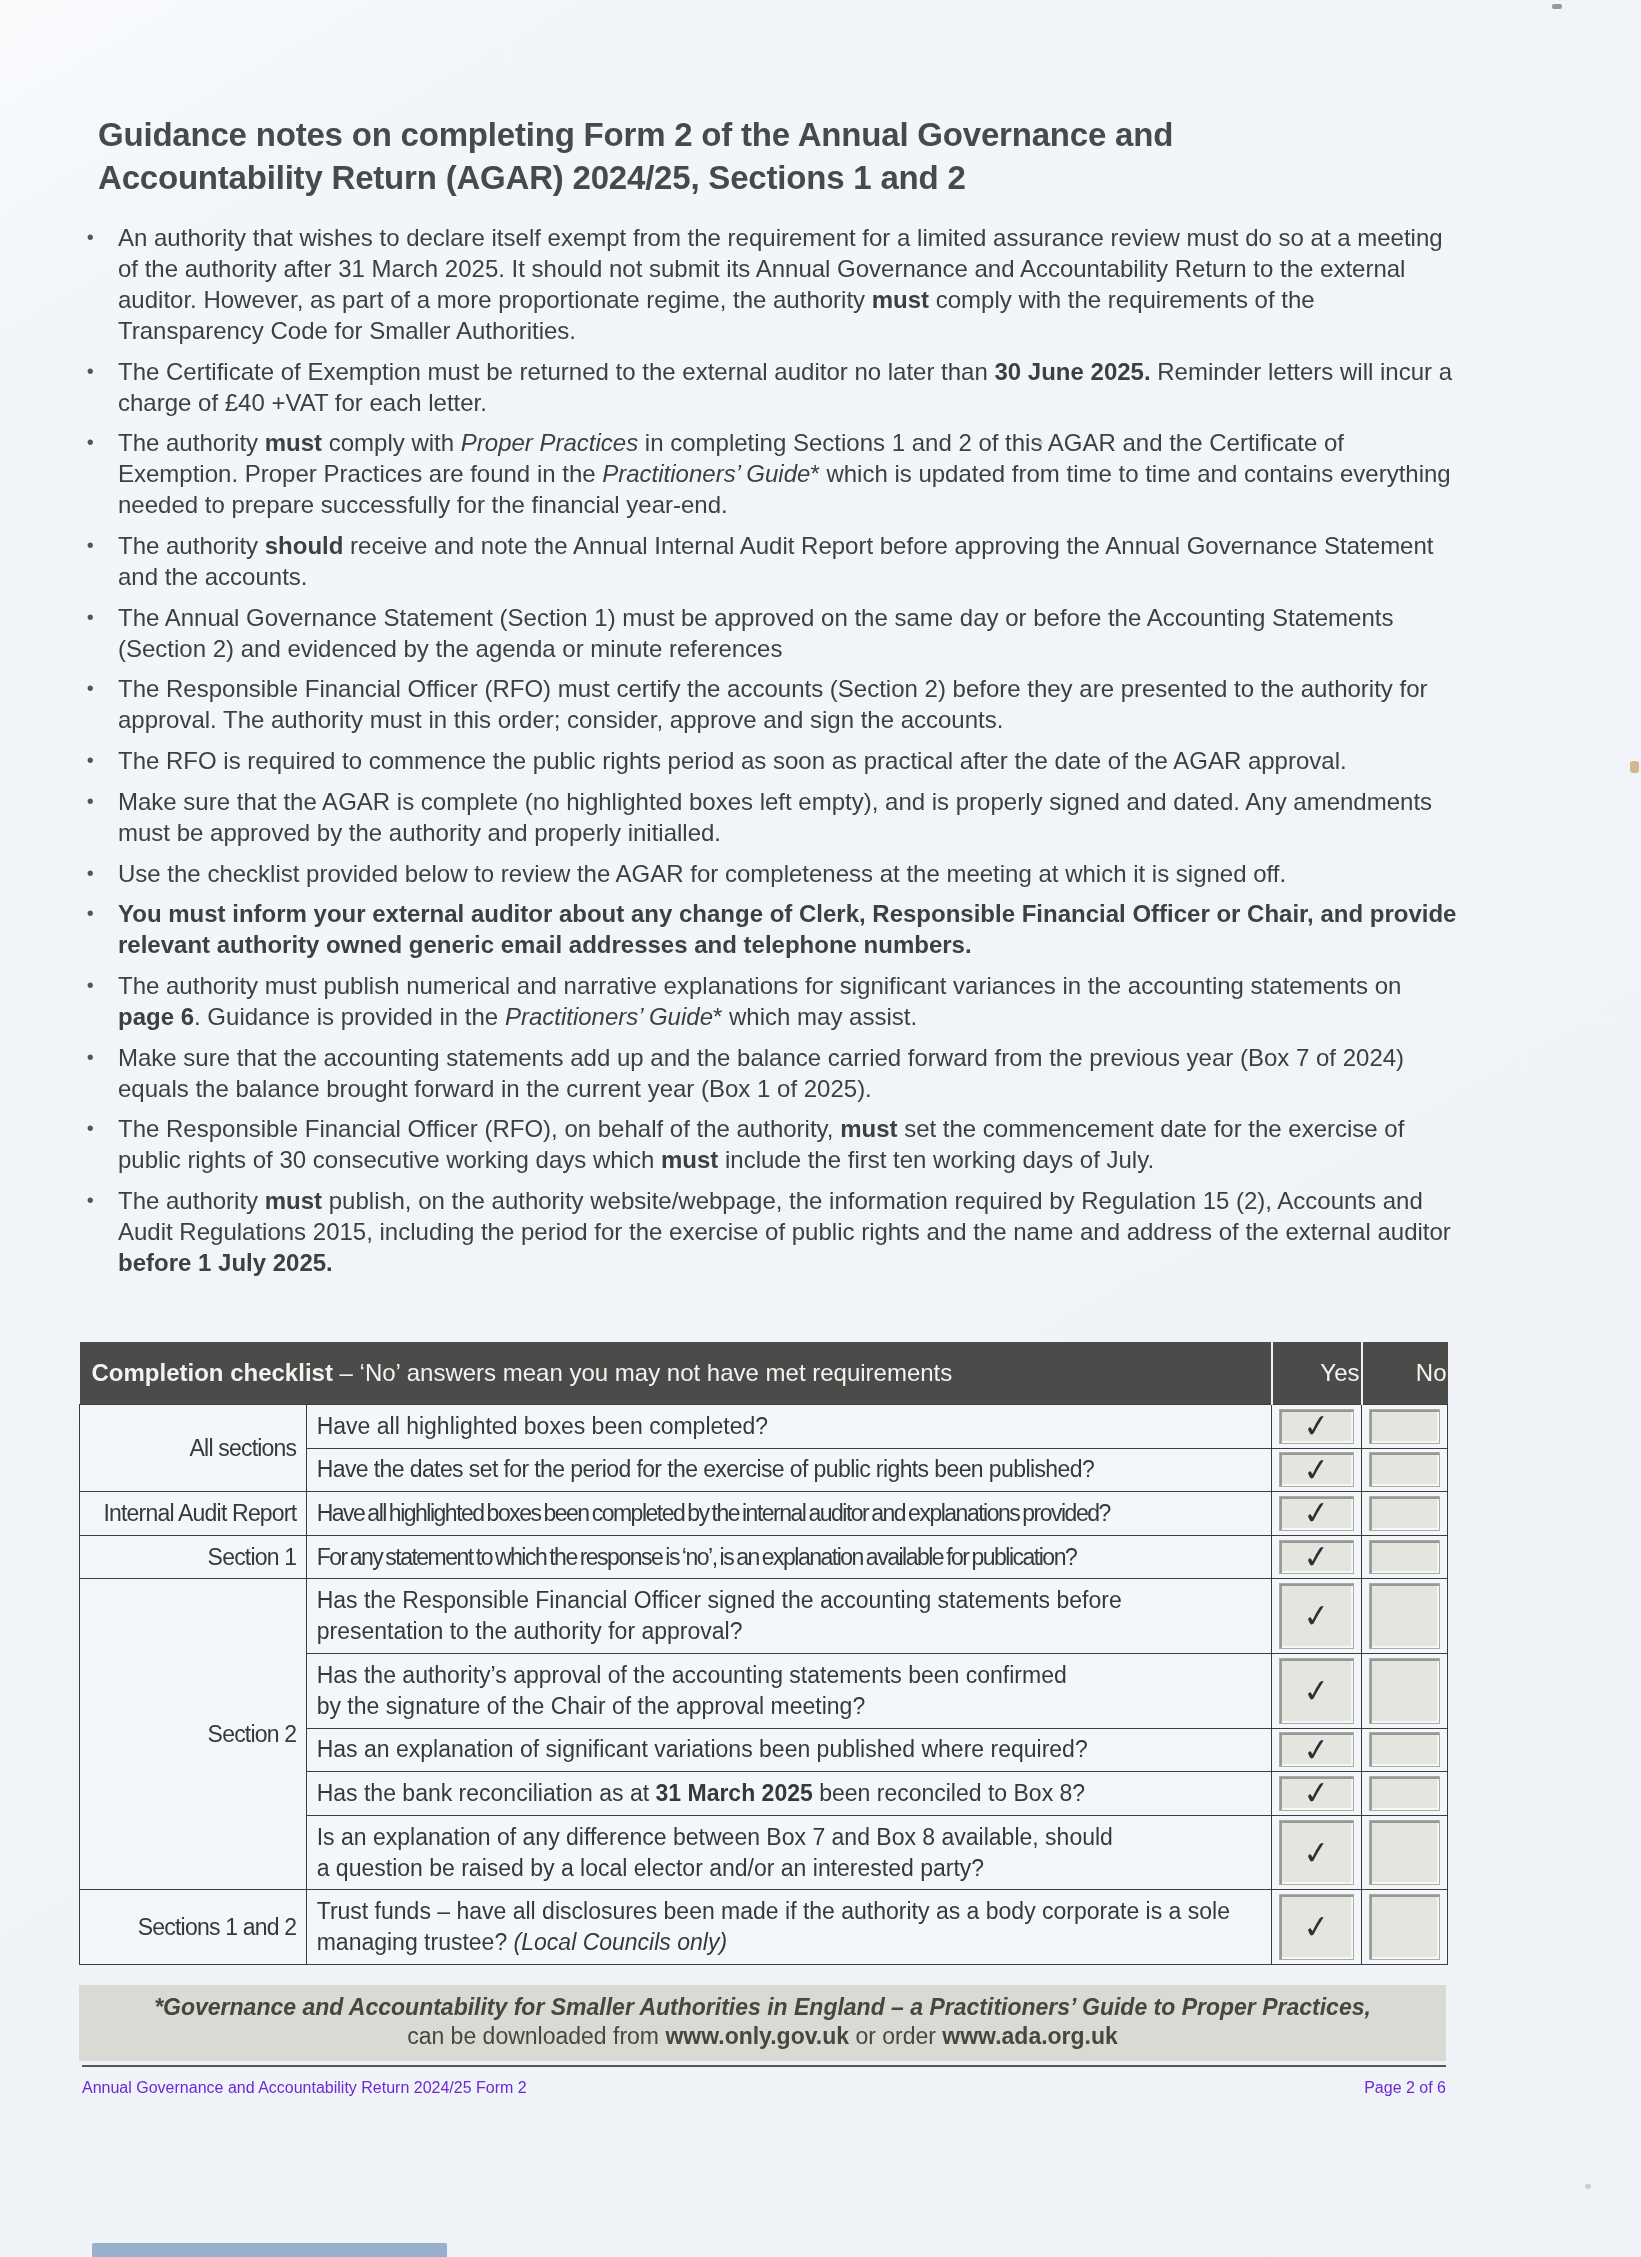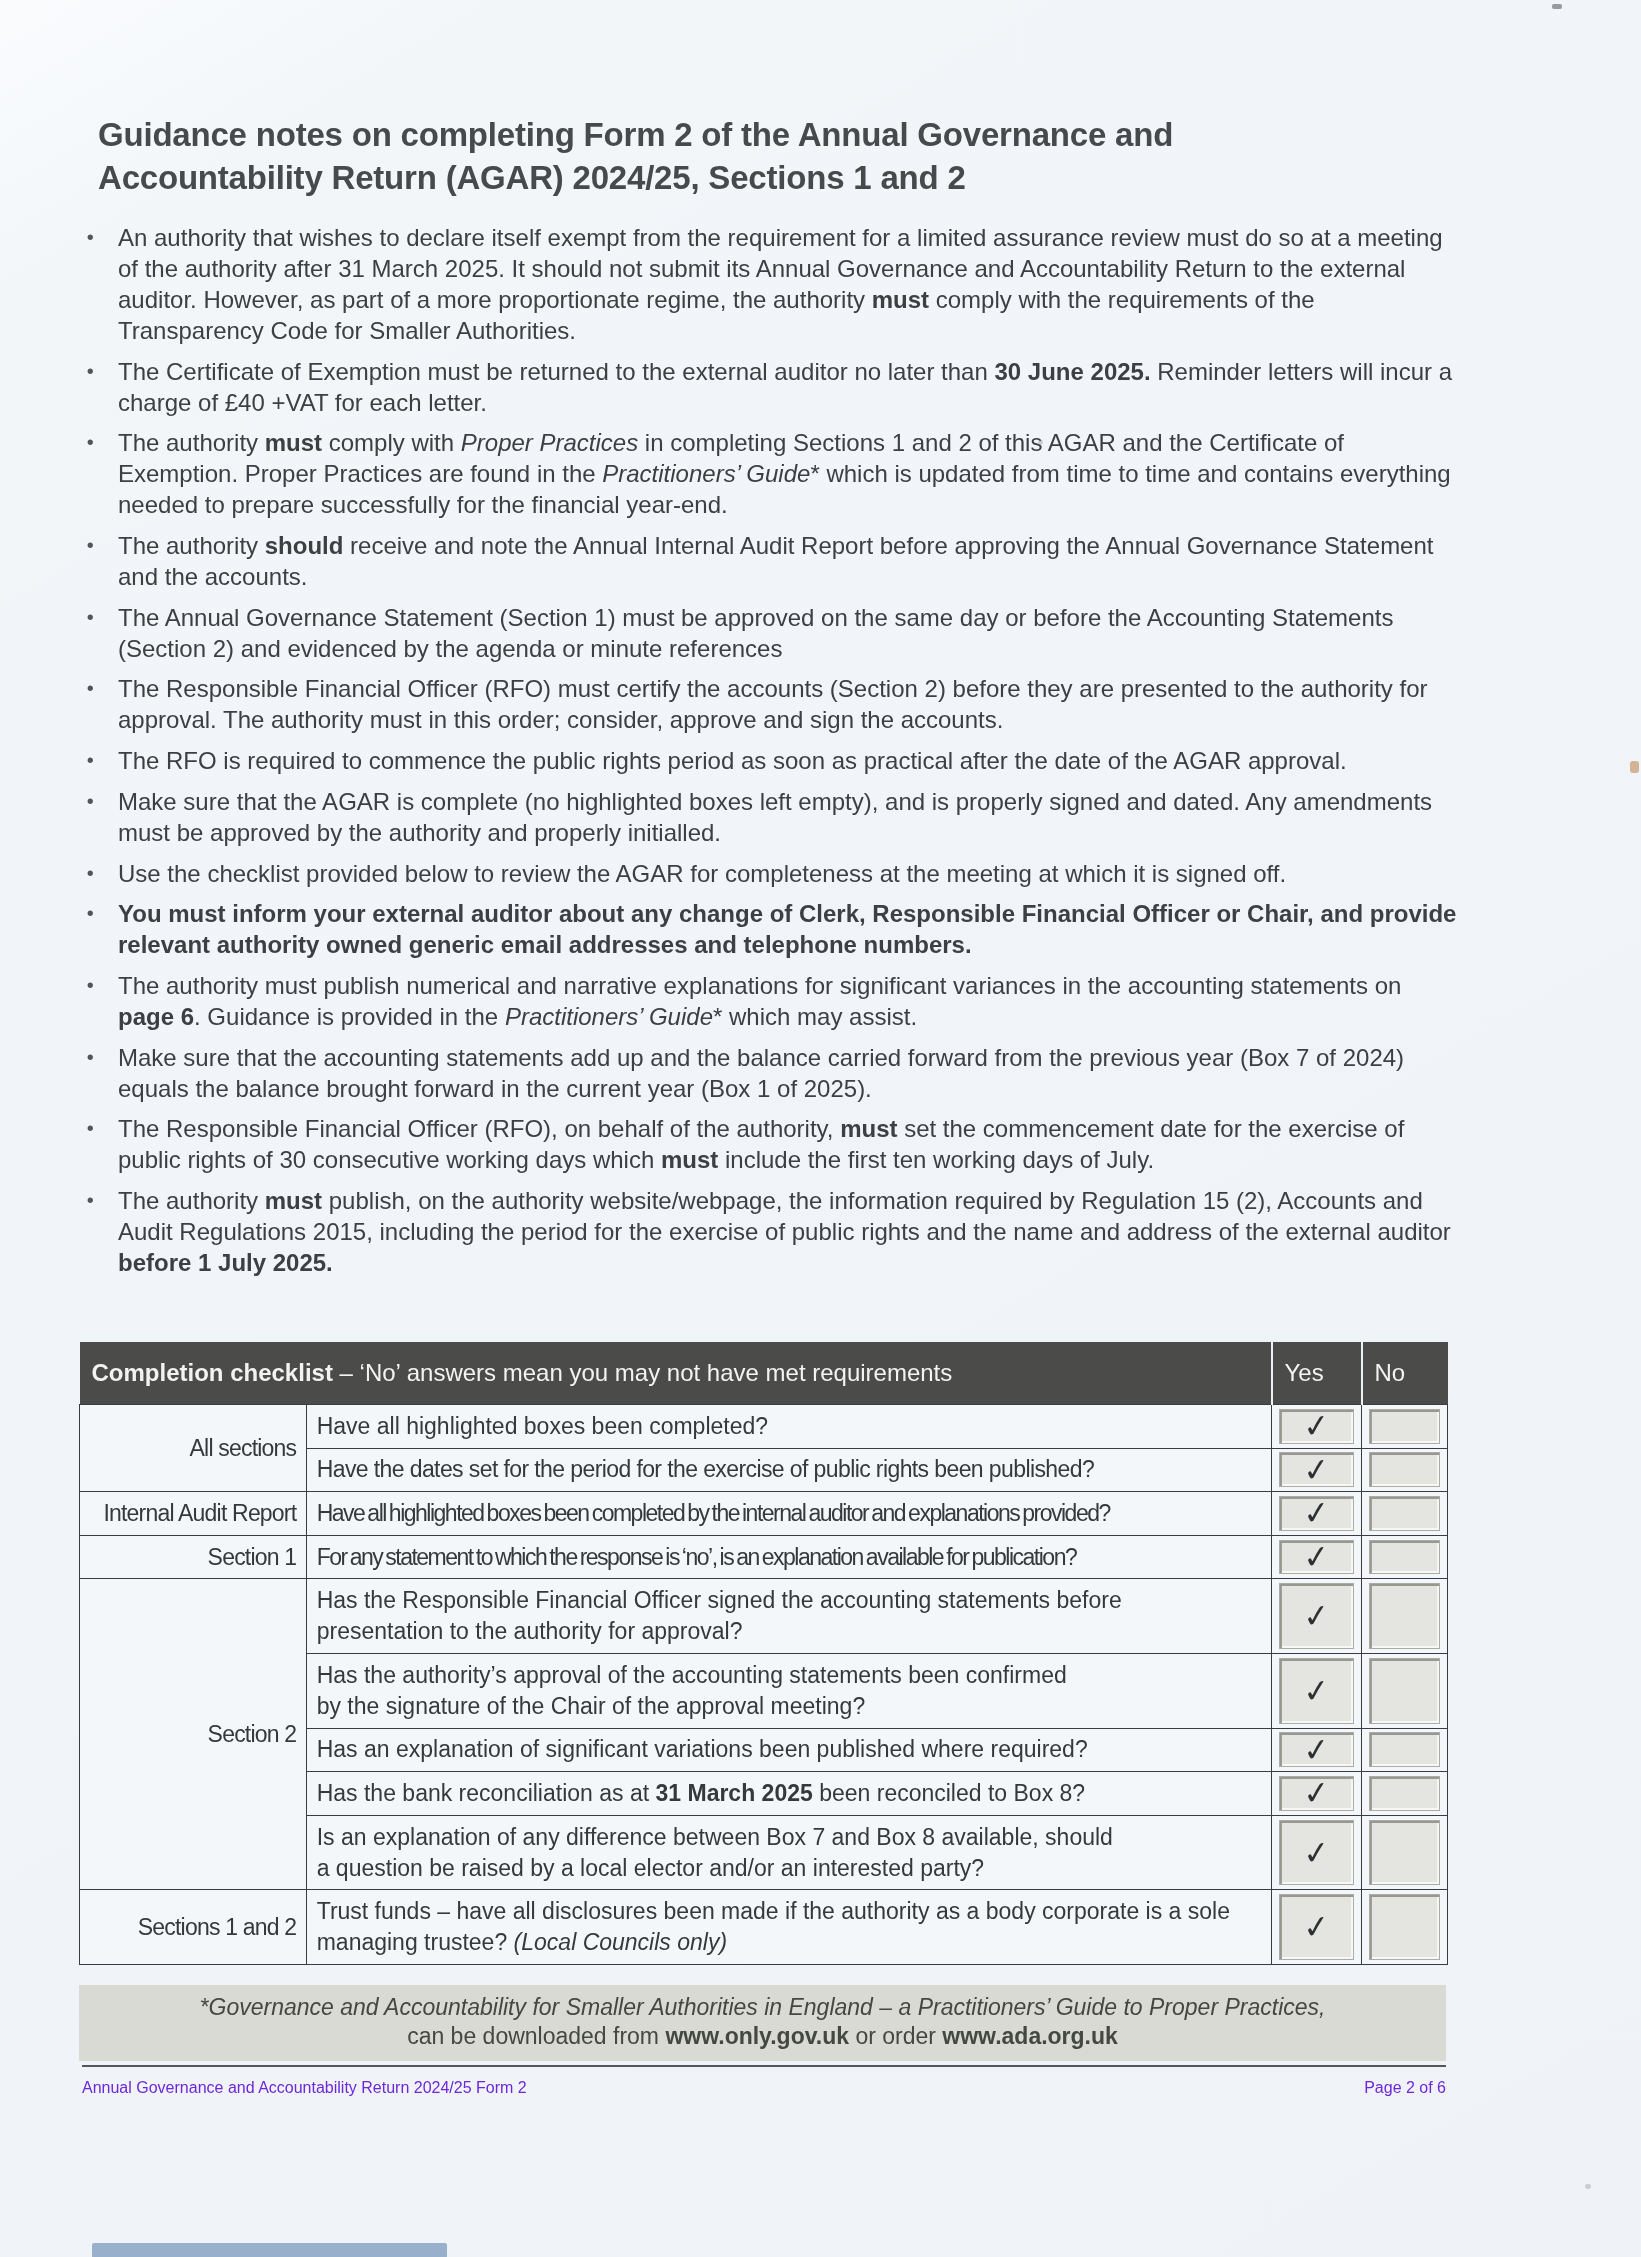--- a/index.html
+++ b/index.html
@@ -5,41 +5,41 @@
   html,body{margin:0;padding:0;}
   body{
     width:1641px;height:2257px;position:relative;overflow:hidden;
     background-color:var(--page-background,#f2f5f9);
     background-image:linear-gradient(150deg,#f9fbfd 0%,#f3f6f9 10%,#f0f4f8 60%,#eff3f7 100%);
     font-family:"Liberation Sans","DejaVu Sans",sans-serif;
     color:var(--text,#3b3e41);
   }
   .seg-b{font-weight:bold;}
   .seg-i{font-style:italic;}
-  .seg-bi{font-weight:normal;font-style:italic;}
+  .seg-bi{font-weight:bold;font-style:italic;}
 
   
   .title{position:absolute;left:82px;top:97px;width:1284px;margin:16px;
     font-size:33px;line-height:43px;font-weight:bold;color:#474a4d;letter-spacing:-0.2px;}
   .title .tl{display:block;}
 
   
   .bullets{position:absolute;left:82px;top:222px;width:1375px;font-size:24px;line-height:31px;color:#3d4043;}
   .bullet{display:flex;margin-bottom:9.7px;}
   .marker{flex:0 0 36px;width:36px;font-size:20px;line-height:31px;color:#52555a;padding-left:4.8px;box-sizing:border-box;}
   .btext{flex:1;}
 
   
   .checklist{position:absolute;left:79px;top:1342px;width:1367px;border-collapse:collapse;
     table-layout:fixed;font-size:23px;color:#36393c;}
   col.c1{width:227px;} col.c2{width:965px;} col.c3{width:90px;} col.c4{width:86px;}
   .checklist thead th{background:var(--header-bar,#4b4b49);color:#f3f3f1;height:60px;
     font-weight:normal;font-size:24px;vertical-align:middle;padding-left:12px;}
   .hdr-title{text-align:left;padding-left:12.6px;}
-  .hdr-ans{text-align:left;border-left:2.9px solid #eef1f5;}
+  .hdr-ans{text-align:right;border-left:2.9px solid #eef1f5;}
   .checklist tbody td{border:1.9px solid #393c40;padding:5.8px 9.7px;line-height:31px;vertical-align:middle;background:#f4f7fa;}
   .col-section{vertical-align:top;padding-top:7.7px;padding-left:6.8px;padding-right:1.9px;
     white-space:nowrap;overflow:hidden;letter-spacing:-0.8px;text-align:right;}
   .col-question.tight{letter-spacing:-0.6px;}
   .col-question.squeeze{letter-spacing:-1.5px;word-spacing:-1.9px;white-space:nowrap;overflow:hidden;}
   .col-ans{position:relative;padding:0;}
   .ansbox{position:absolute;top:3.9px;bottom:3.9px;left:6.8px;right:6.8px;
     background:var(--checkbox-fill,#e4e5e1);border:1px solid #abaca7;
     box-shadow:inset 1.9px 1.9px 0 #97988f,inset -1.9px -1.9px 0 #f7f7f4;
     display:flex;align-items:center;justify-content:center;}

